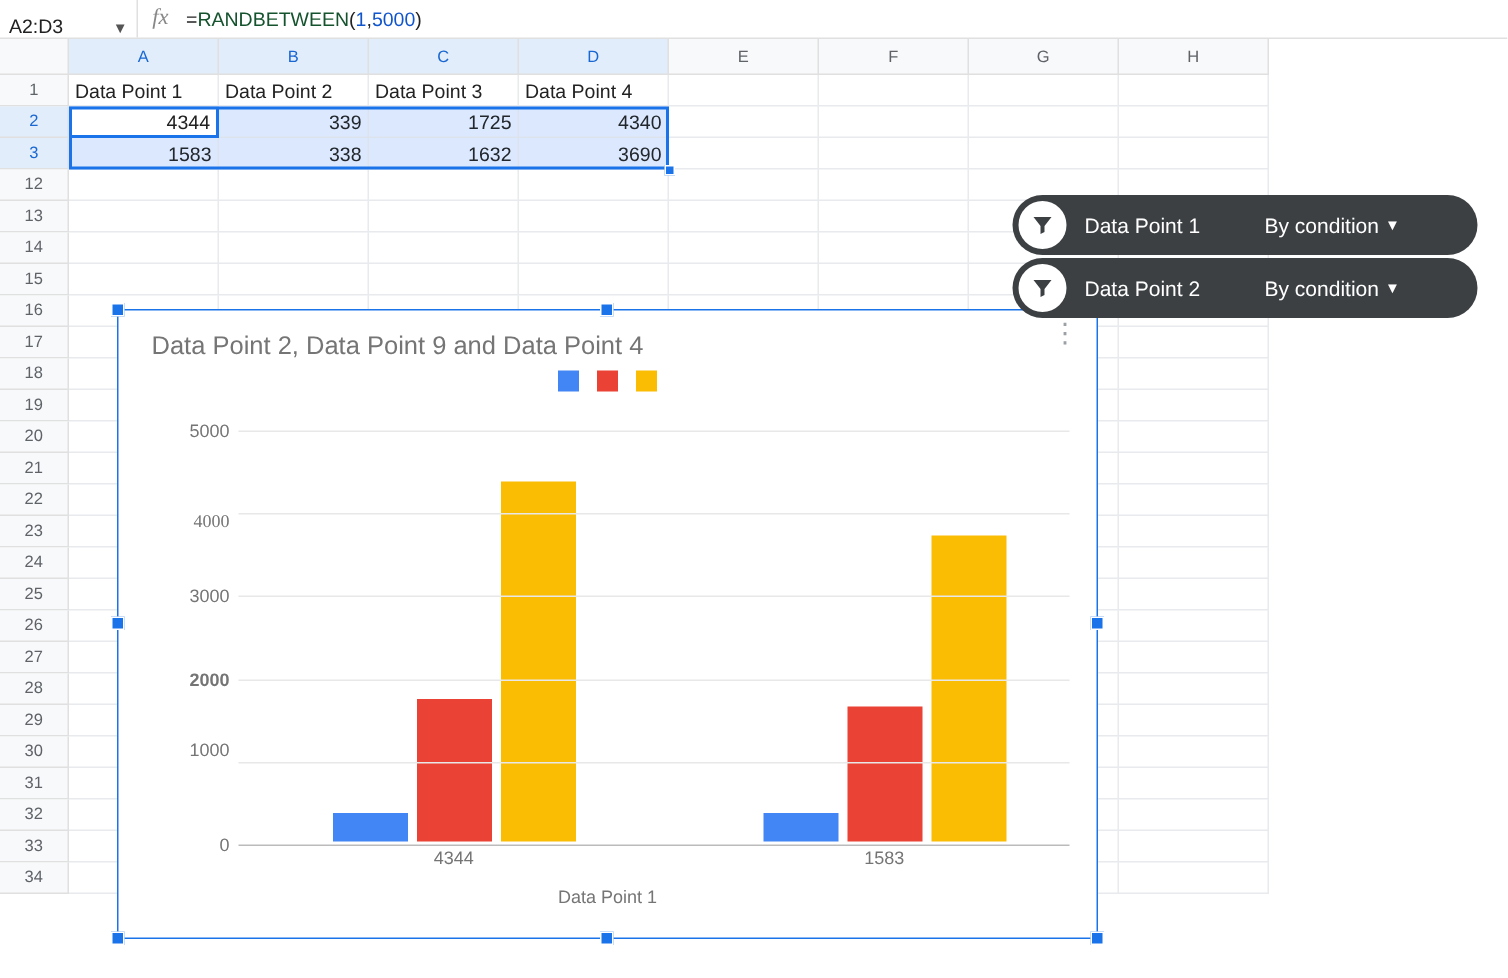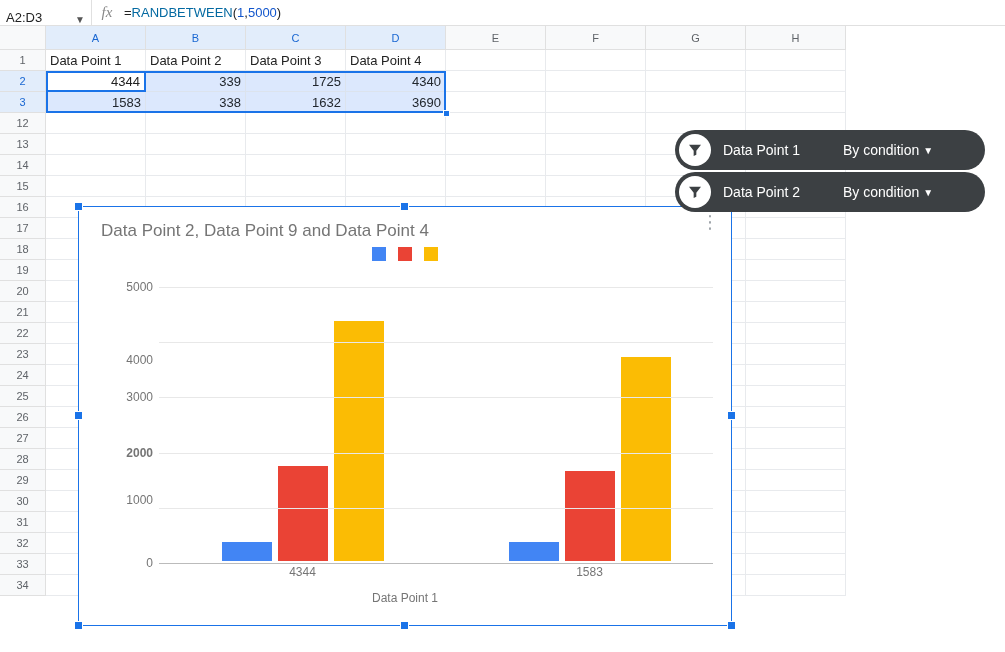--- a/index.html
+++ b/index.html
@@ -45,21 +45,21 @@
     font-style: italic;
     font-family: "Times New Roman", serif;
     font-size: 15px;
   }
   .formula-input {
     flex: 1;
     font-size: 13px;
     color: #222;
     padding-left: 2px;
   }
-  .fn-name { color: #0369a1; }
+  .fn-name { color: #14532d; }
   .num1 { color: #1155cc; }
   .num2 { color: #1155cc; }
 
   
   .grid {
     position: relative;
   }
   .corner {
     position: absolute;
     left: 0; top: 0;
@@ -638,21 +638,21 @@
         <div class="legend-sw c-red"></div>
         <div class="legend-sw c-yellow"></div>
       </div>
 
       <div class="plot" id="plot">
         <div class="y-axis" id="yaxis">
             <div class="y-tick" style="top: 276px;">0</div>
             <div class="y-tick" style="top: 213px;">1000</div>
             <div class="y-tick" style="top: 165.6px; font-weight: bold;">2000</div>
             <div class="y-tick" style="top: 110.4px;">3000</div>
-            <div class="y-tick" style="top: 73px;">4000</div>
+            <div class="y-tick" style="top: 61px; font-family: Liberation Serif, serif;">4000</div>
             <div class="y-tick" style="top: 0px;">5000</div>
           </div>
         <div class="bars-area" id="bars">
             <div class="bar" style="left: 62.5px; width: 50px; height: 18.7128px; background: rgb(66, 133, 244);"></div>
             <div class="bar" style="left: 118.5px; width: 50px; height: 95.22px; background: rgb(234, 67, 53);"></div>
             <div class="bar" style="left: 174.5px; width: 50px; height: 239.568px; background: rgb(251, 188, 4);"></div>
             <div class="bar" style="left: 349.5px; width: 50px; height: 18.6576px; background: rgb(66, 133, 244);"></div>
             <div class="bar" style="left: 405.5px; width: 50px; height: 90.0864px; background: rgb(234, 67, 53);"></div>
             <div class="bar" style="left: 461.5px; width: 50px; height: 203.688px; background: rgb(251, 188, 4);"></div>
           </div>

